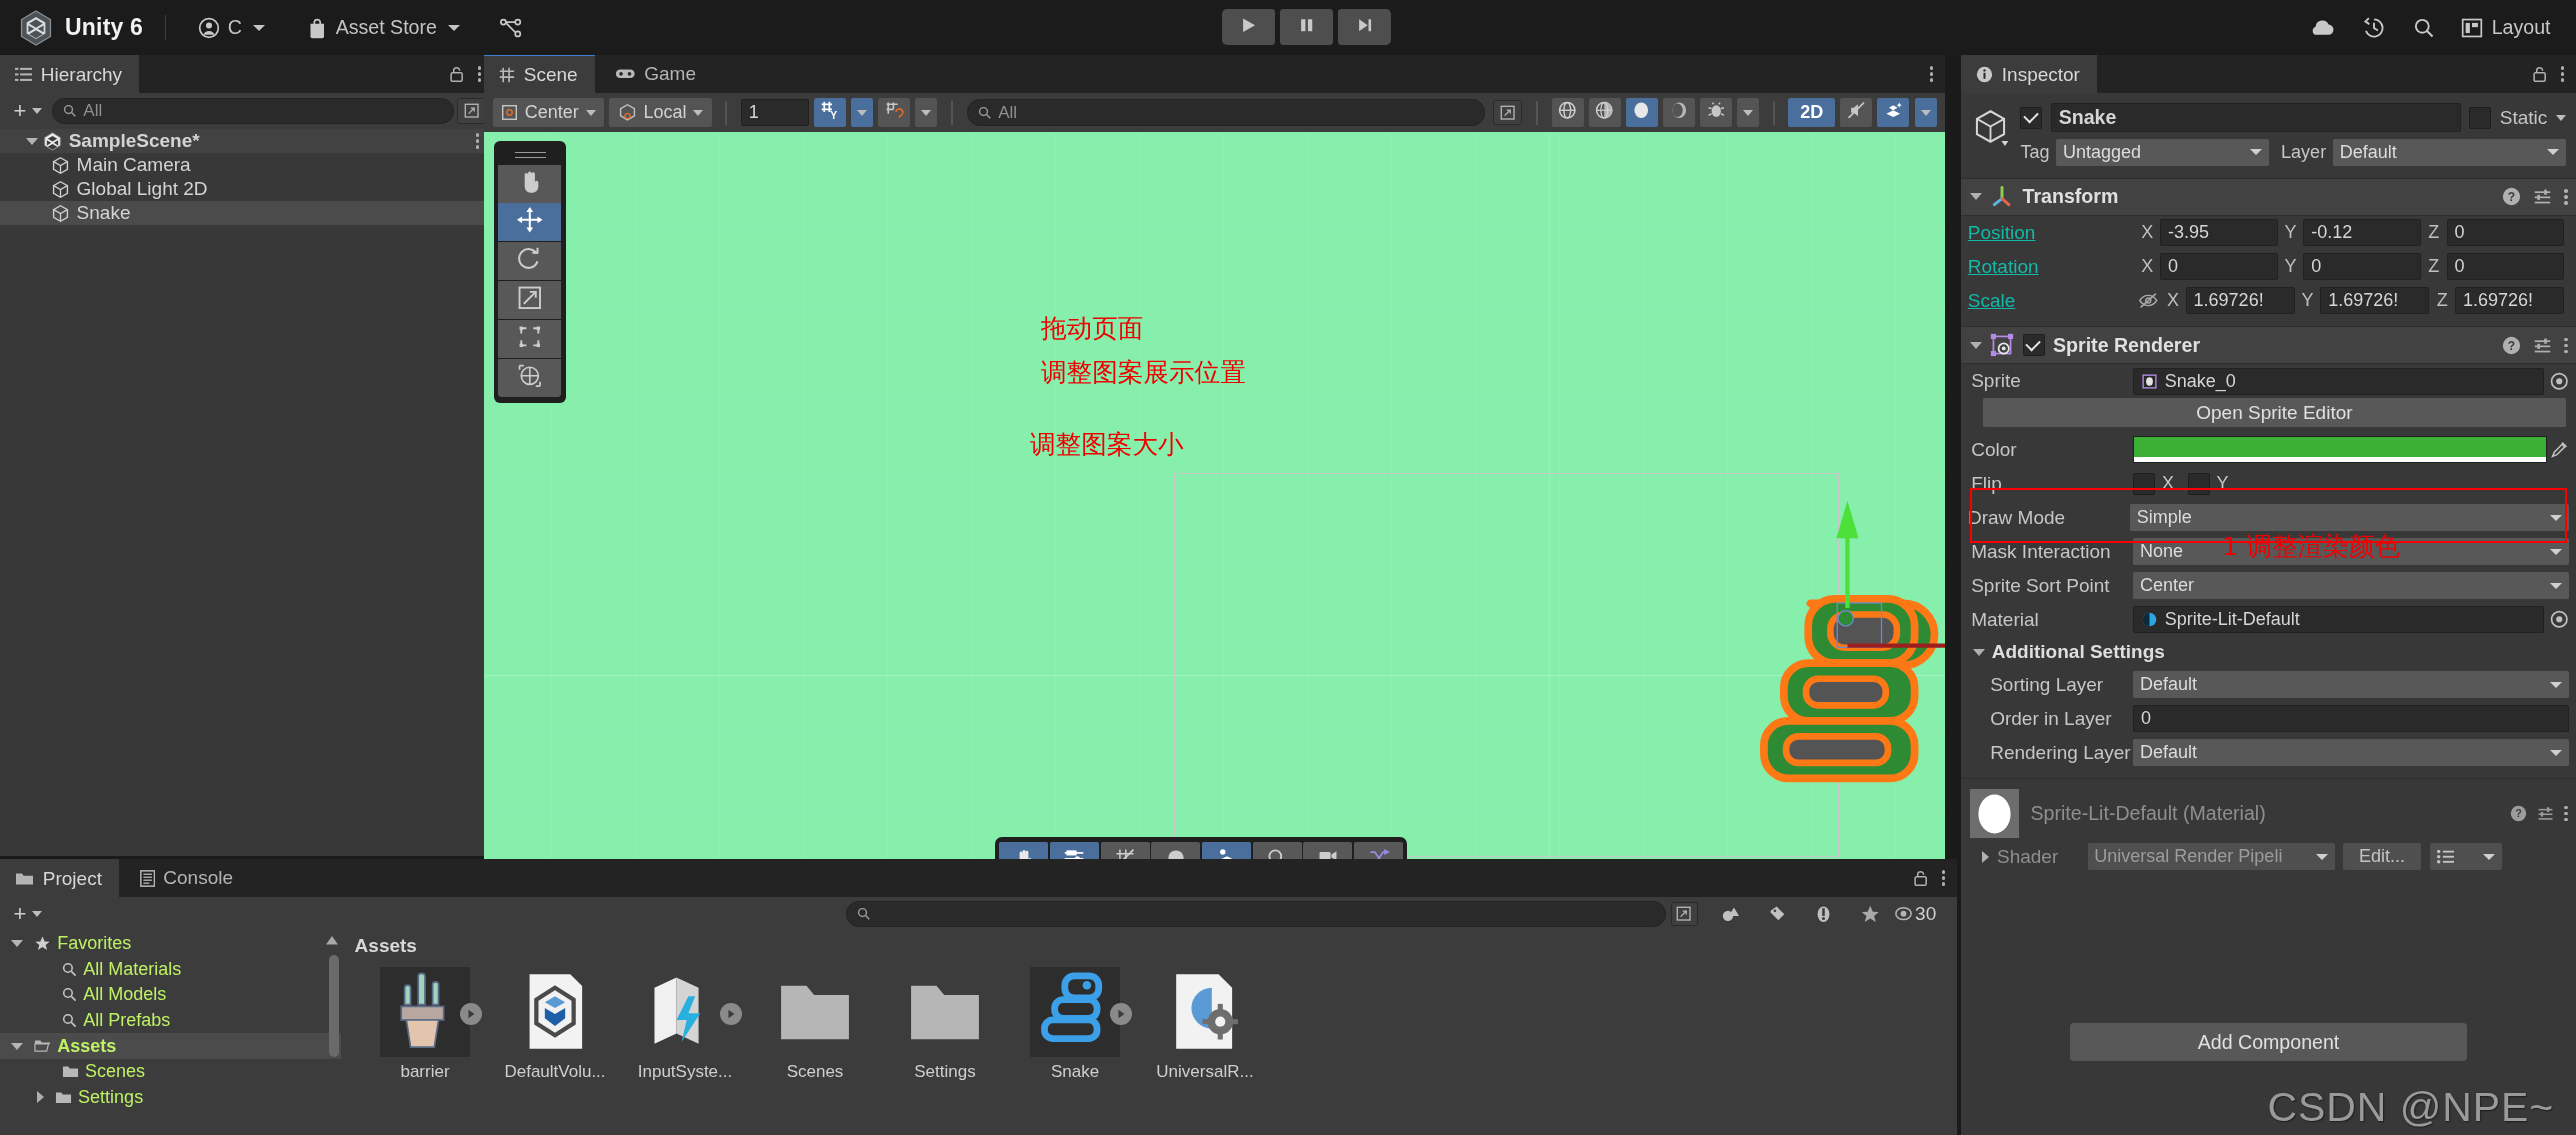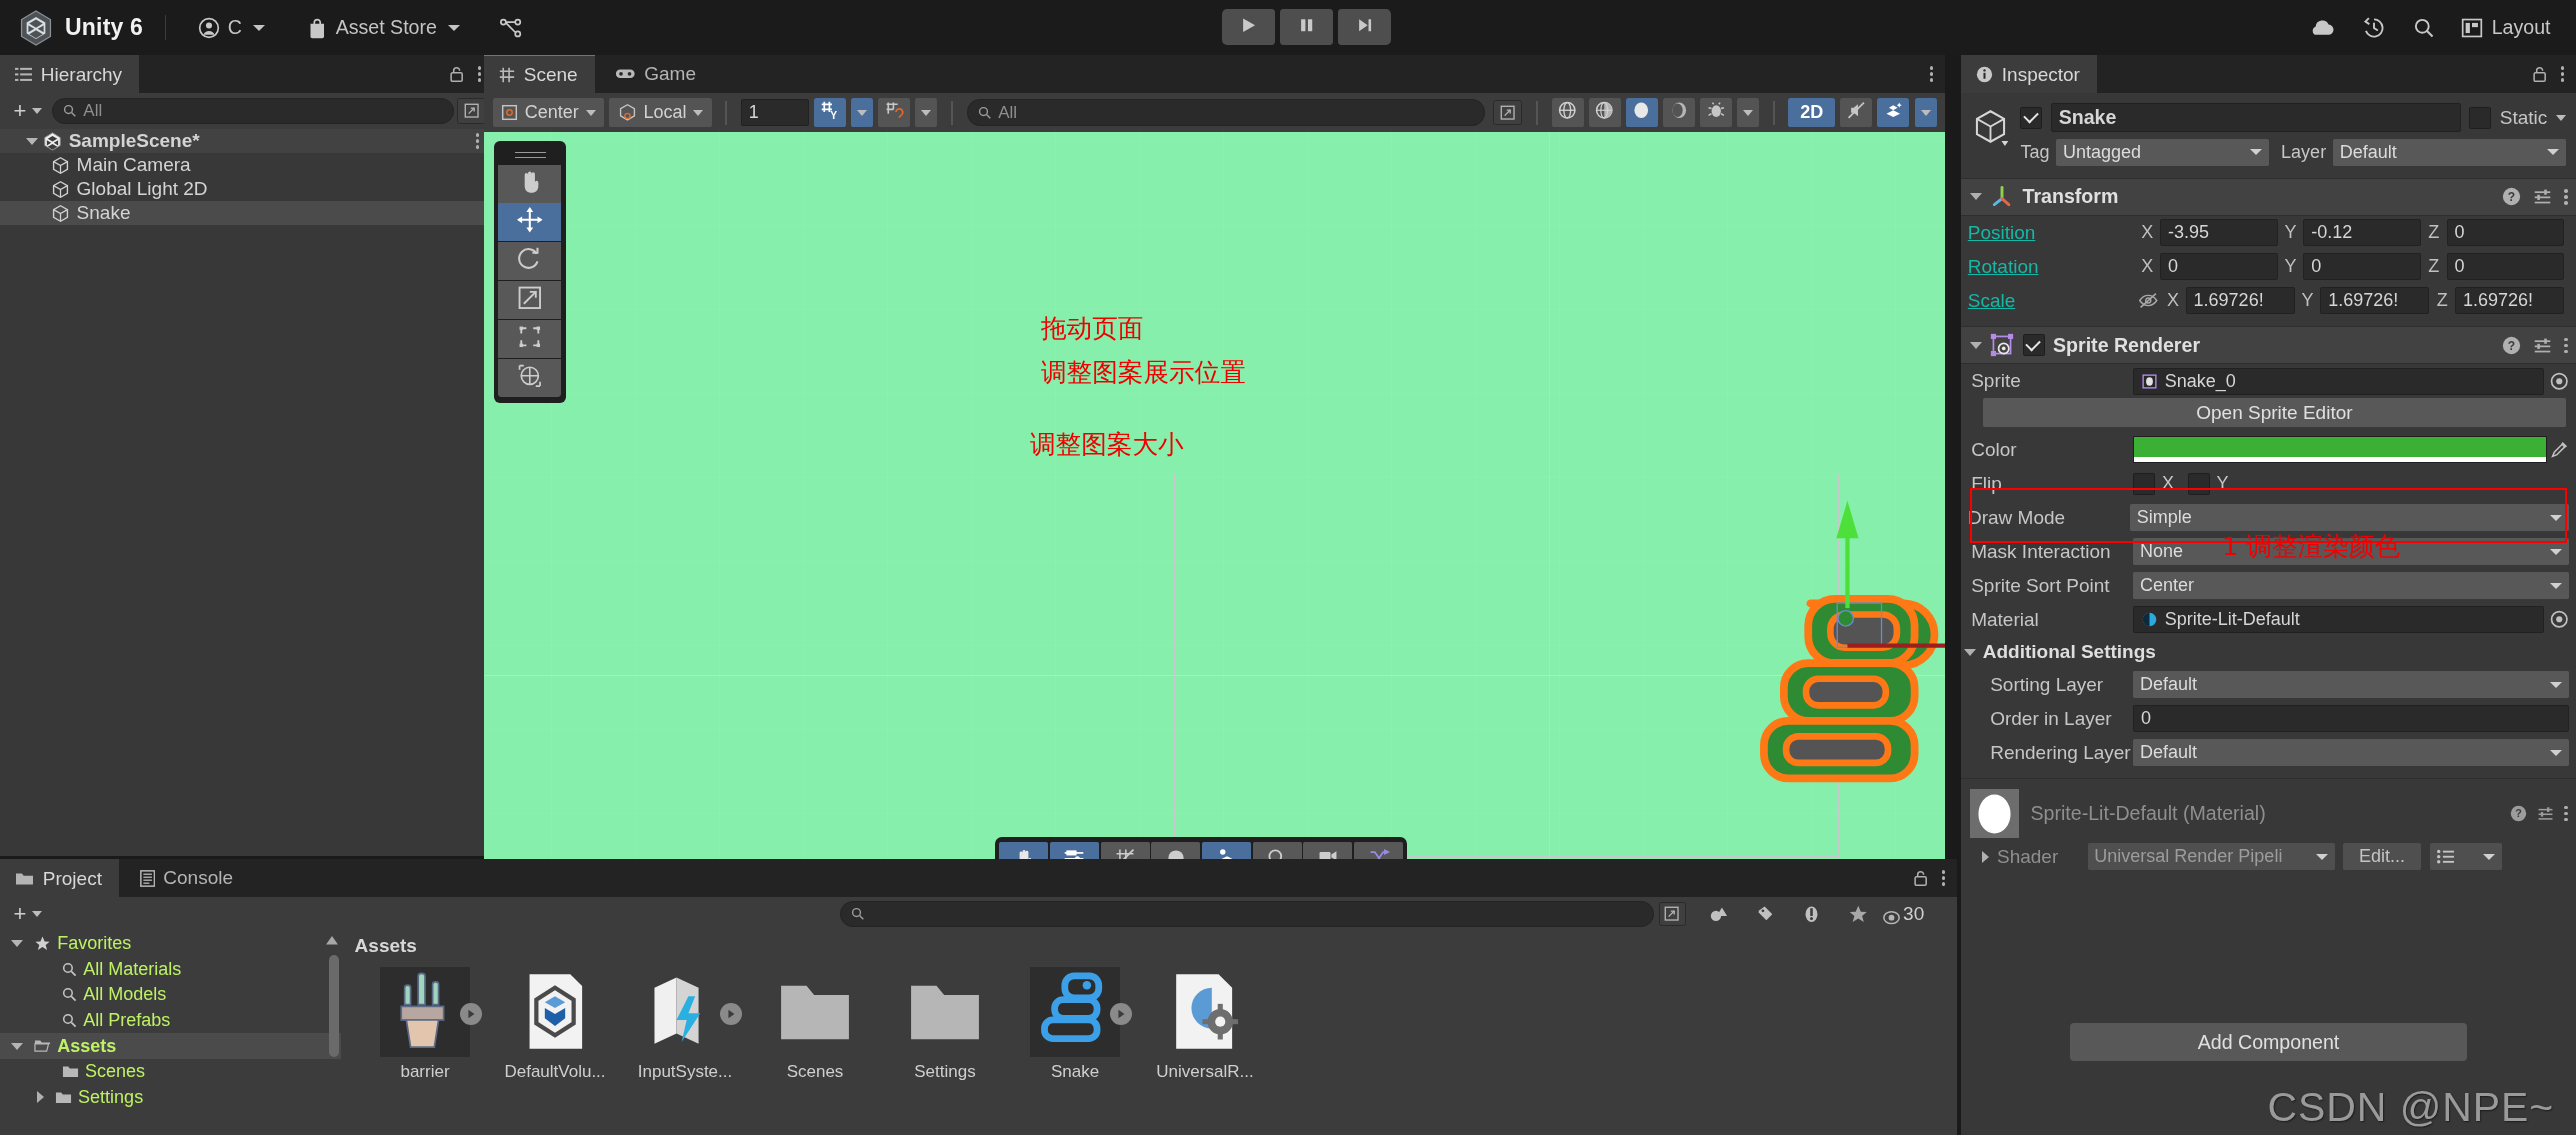--- a/index.html
+++ b/index.html
@@ -953,21 +953,21 @@
           <span>Sprite-Lit-Default</span>
         </span>
         <span class="ico">
           <svg width="20.5" height="20.5" viewBox="0 0 24 24">
               <circle cx="12" cy="12" r="9" fill="none" stroke="#c0c0c0" stroke-width="2"></circle>
               <circle cx="12" cy="12" r="3.6" fill="#c0c0c0"></circle>
             </svg>
         </span>
       </div>
 
-      <div class="row" style="padding-left:3px;height:31px">
+      <div class="row" style="padding-left:12px;height:31px">
         <span class="tri-d" style="margin-right:6.8px"></span>
         <span style="font-weight:bold;font-size:19px;color:#dedede">Additional Settings</span>
       </div>
       <div class="row" style="padding-left:10.2px">
         <span class="lbl" style="width:162px;padding-left:19px">Sorting Layer</span>
         <span class="dropfield" style="flex:1">
           <span>Default</span>
           <span class="dd-caret"></span>
         </span>
       </div>
@@ -1129,21 +1129,21 @@
             <ellipse cx="11" cy="12" rx="7" ry="9" fill="#c0c0c0"></ellipse>
             <rect x="9.5" y="5" width="3" height="9" fill="#3c3c3c"></rect>
             <circle cx="11" cy="17" r="1.8" fill="#3c3c3c"></circle>
           </svg>
       </span>
       <span class="ico" style="margin:0 13.6px">
         <svg width="20.5" height="20.5" viewBox="0 0 24 24">
             <polygon points="12,2 15,9 22,9.5 16.5,14 18.5,21 12,17 5.5,21 7.5,14 2,9.5 9,9" fill="#a8a8a8"></polygon>
           </svg>
       </span>
-      <span style="display:flex;align-items:flex-end;gap:2px;margin-right:26px">
+      <span style="display:flex;align-items:center;gap:2px;margin-right:14px">
         <span class="ico">
           <svg width="19" height="15.3" viewBox="0 0 22 18">
               <ellipse cx="11" cy="9" rx="9" ry="7" fill="none" stroke="#b4b4b4" stroke-width="1.8"></ellipse>
               <circle cx="11" cy="9" r="3.4" fill="#b4b4b4"></circle>
             </svg>
         </span>
         <span style="font-size:19px;color:#cfcfcf">30</span>
       </span>
     </div>
 

